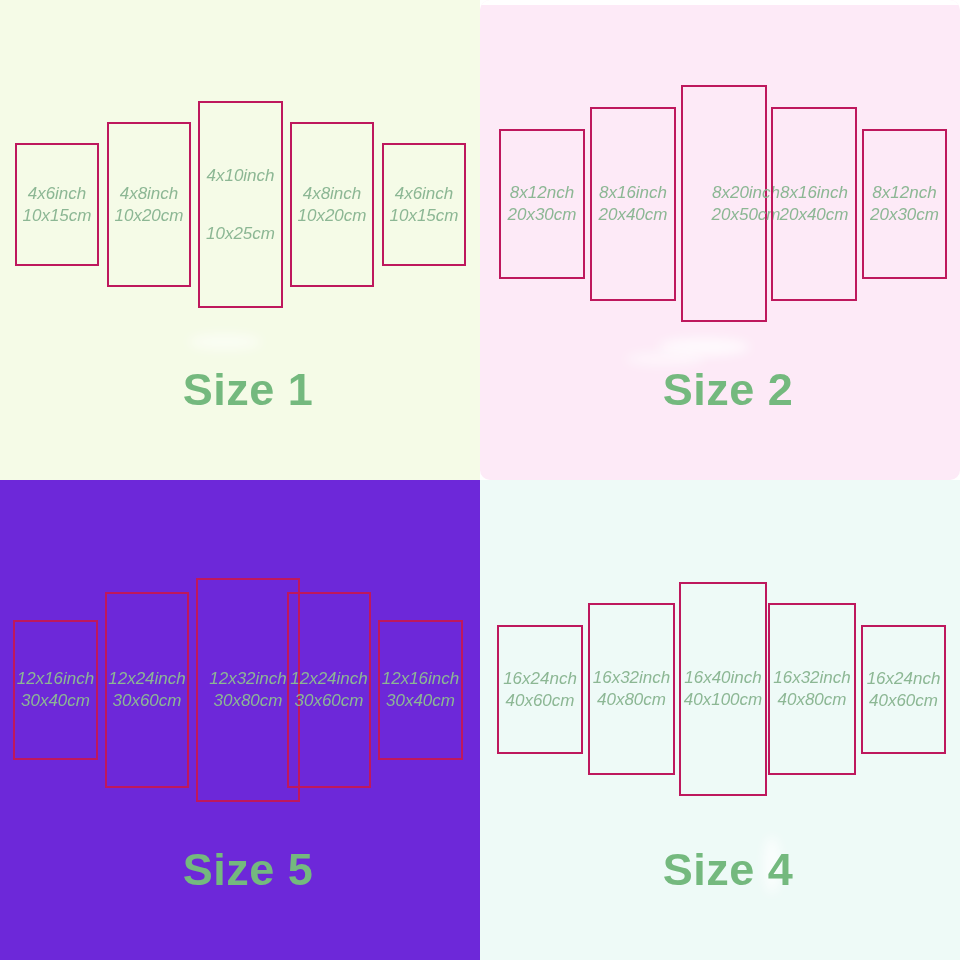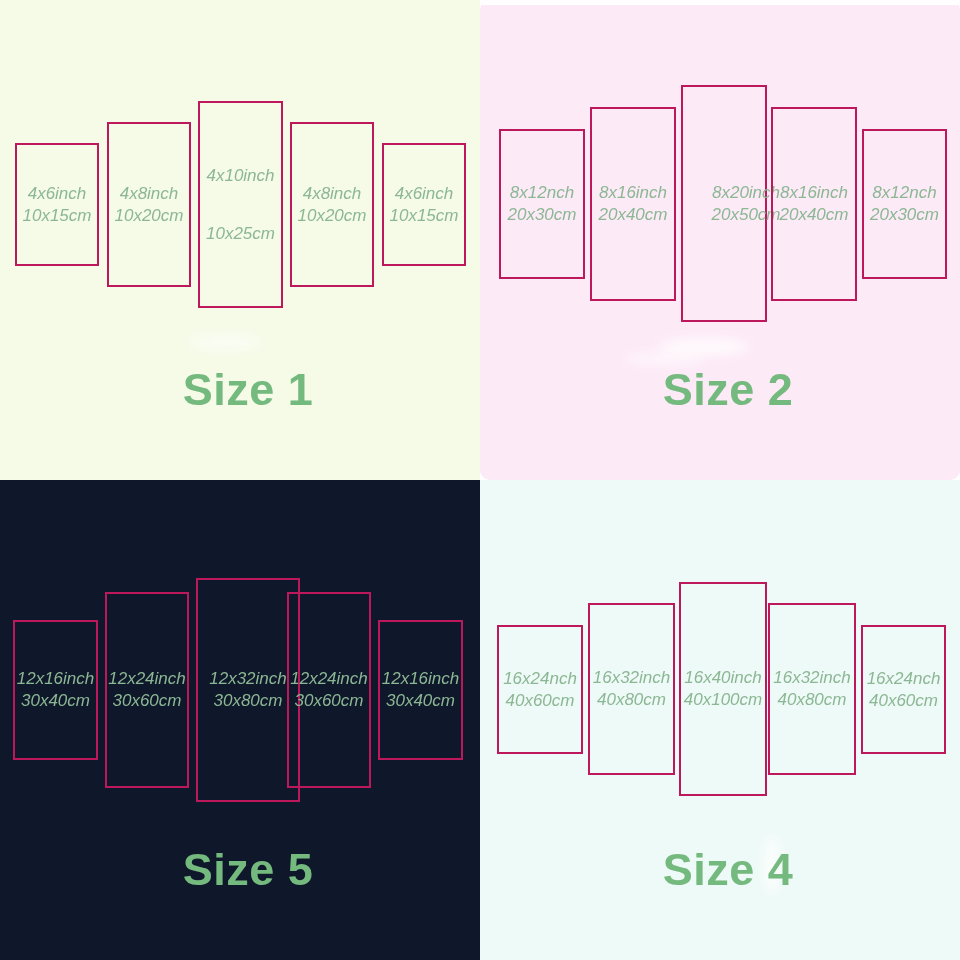--- a/index.html
+++ b/index.html
@@ -125,21 +125,21 @@
     <div class="panel p4">
       <span>8x12nch</span>
       <span>20x30cm</span>
     </div>
     <div class="top-strip"></div>
     <div class="smudge s-q2a"></div>
     <div class="smudge s-q2b"></div>
     <div class="size-label">Size 2</div>
   </div>
 
-  <div class="quad q2" style="background: #0f172a;">
+  <div class="quad q2" style="background: #6d28d9;">
     <div class="panel p0">
       <span>12x16inch</span>
       <span>30x40cm</span>
     </div>
     <div class="panel p1">
       <span>12x24inch</span>
       <span>30x60cm</span>
     </div>
     <div class="panel p2">
       <span>12x32inch</span>

